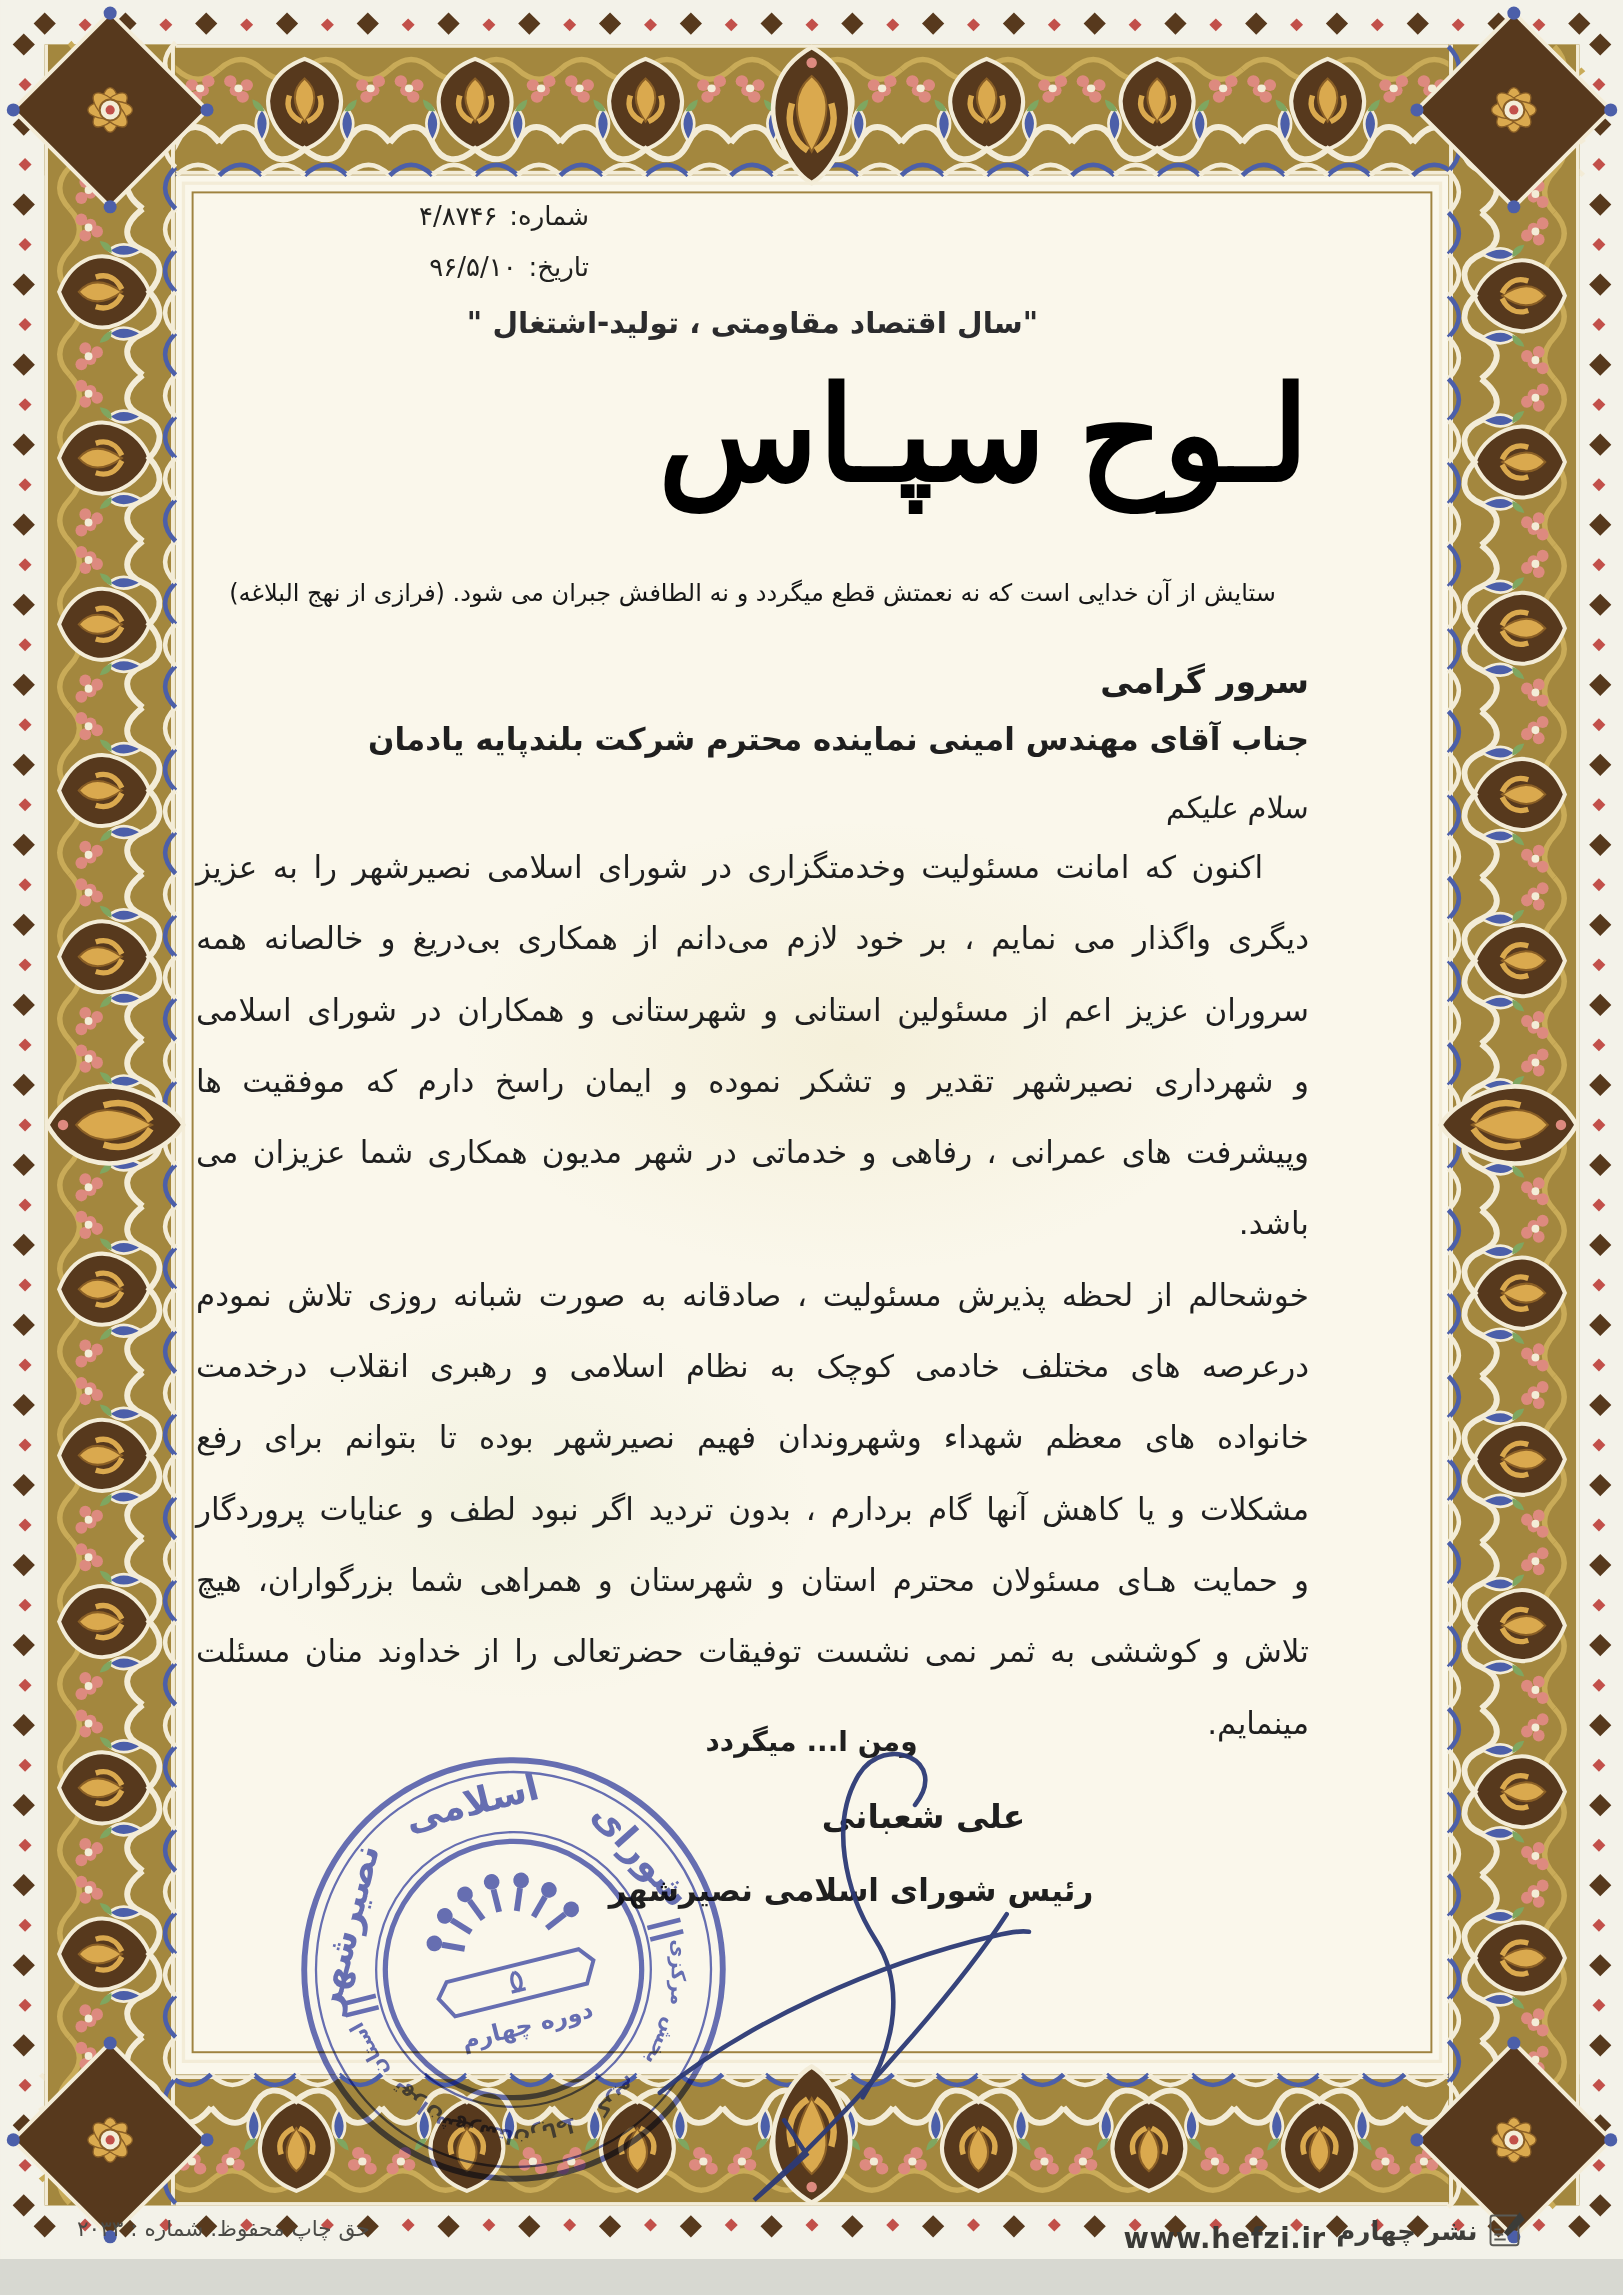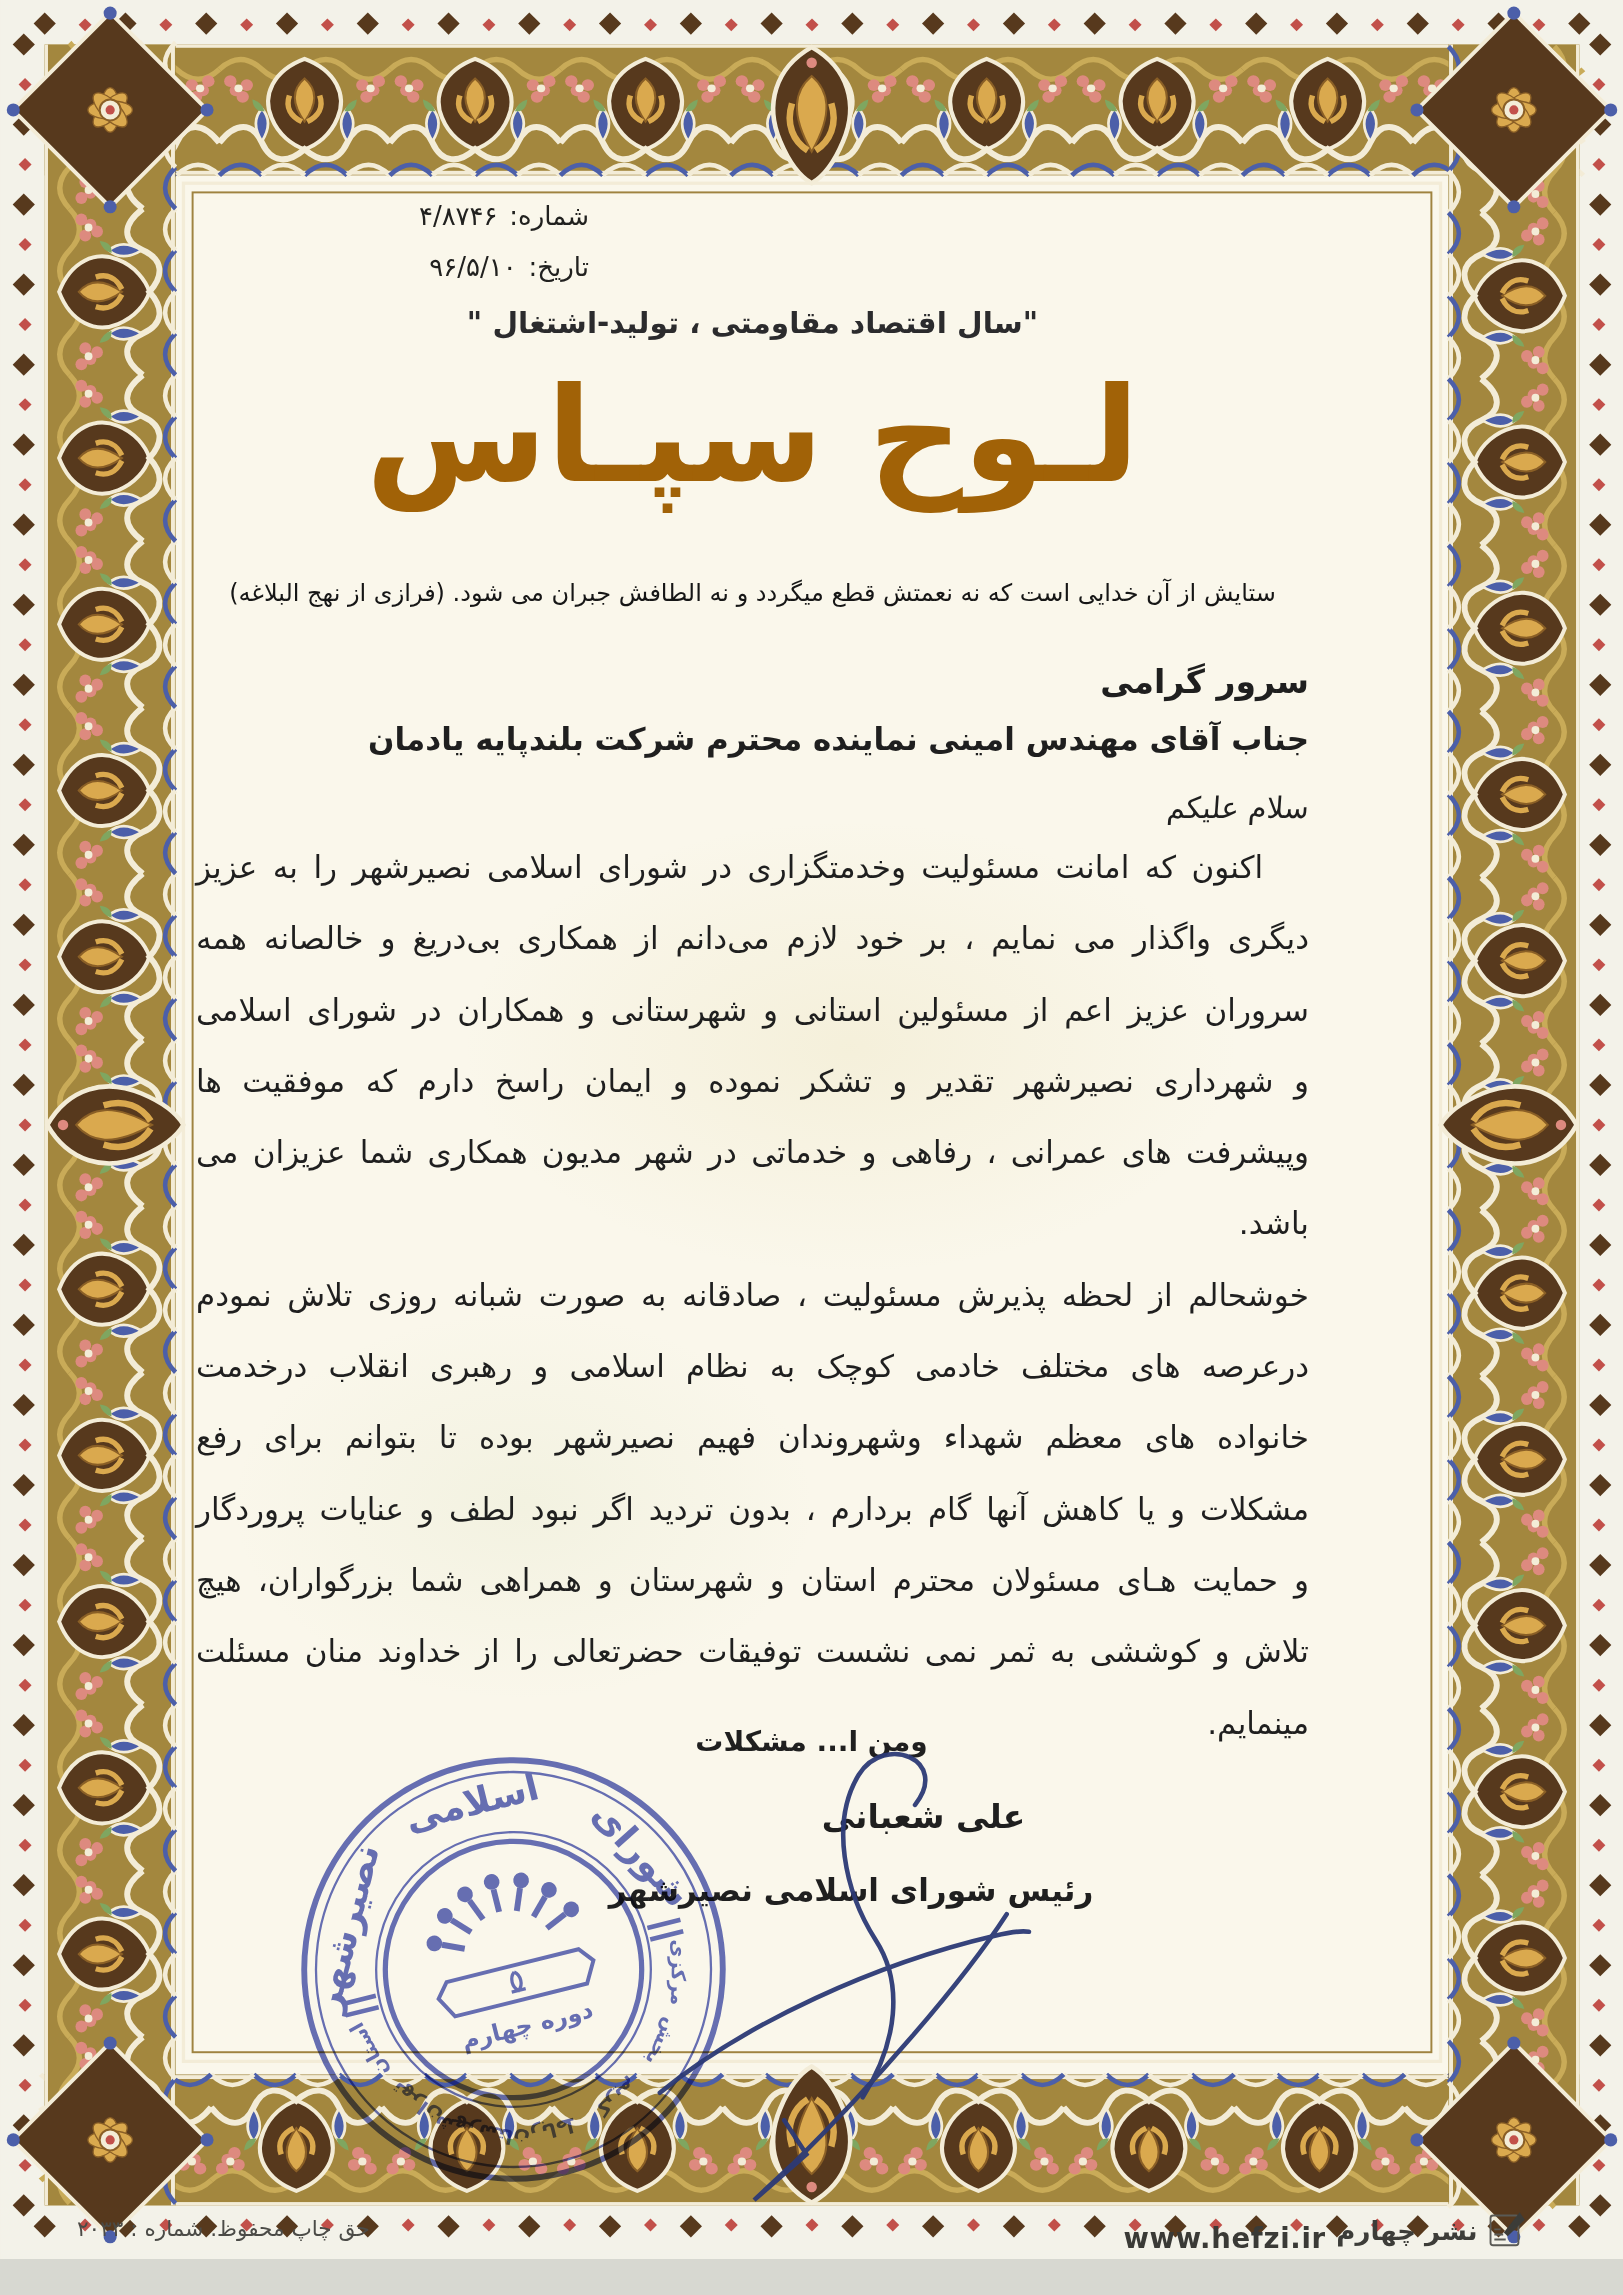--- a/index.html
+++ b/index.html
@@ -13,21 +13,21 @@
   .wash{position:absolute;z-index:1;pointer-events:none;}
   .wash1{left:458px;top:818px;width:785px;height:458px;
     background:radial-gradient(ellipse at center,rgba(213,196,118,0.14),rgba(213,196,118,0) 70%);}
   .wash2{left:229px;top:1309px;width:589px;height:393px;
     background:radial-gradient(ellipse at center,rgba(190,205,150,0.12),rgba(190,205,150,0) 70%);}
   .abs{position:absolute;z-index:2;}
   .rtl{direction:rtl;unicode-bidi:embed;}
   .meta{left:249px;top:191px;width:340px;font-size:26px;line-height:1.95;text-align:right;color:#21211f;}
   .meta .val{margin-right:11.8px;letter-spacing:1.3px;}
   .slogan{left:196px;top:306px;width:1113px;text-align:center;font-size:29.5px;font-weight:bold;color:#2b2b2d;letter-spacing:0.7px;}
-  .doc-title{left:196px;top:351px;width:1113px;text-align:center;font-size:131px;line-height:1.3;font-weight:bold;color:#a16207;}
+  .doc-title{left:196px;top:351px;width:1113px;text-align:right;font-size:131px;line-height:1.3;font-weight:bold;color:#000000;font-family:Liberation Serif, serif;}
   .quote{left:196px;top:579px;width:1113px;text-align:center;font-size:24px;color:#161616;}
   .salutation{left:196px;top:655px;width:1113px;text-align:right;font-size:33px;font-weight:bold;margin-top:7px;}
   .addressee{left:196px;top:721px;width:1113px;text-align:right;font-size:31px;font-weight:bold;}
   .greeting{left:196px;top:791px;width:1113px;text-align:right;font-size:29.5px;transform:skewX(-4deg);}
   .body-text{left:196px;top:832px;width:1113px;font-size:31px;line-height:2.3;text-align:justify;word-spacing:3.9px;}
   .body-text p{margin:0;}
   .body-text p.p1{text-indent:46px;}
   .invocation{left:615px;top:1725px;width:393px;text-align:center;font-size:28px;font-weight:bold;}
   .signer-name{left:727px;top:1797px;width:393px;text-align:center;font-size:33px;font-weight:bold;}
   .signer-title{left:589px;top:1872px;width:524px;text-align:center;font-size:31px;font-weight:bold;}
@@ -381,21 +381,21 @@
 
 <div class="abs salutation rtl">سرور گرامی</div>
 <div class="abs addressee rtl">جناب آقای مهندس امینی  نماینده محترم شرکت بلندپایه یادمان</div>
 <div class="abs greeting rtl">سلام علیکم</div>
 
 <div class="abs body-text rtl">
   <p class="p1">اکنون که امانت مسئولیت  وخدمتگزاری در شورای اسلامی نصیرشهر را به عزیز دیگری واگذار می نمایم ، بر خود لازم می‌دانم از همکاری بی‌دریغ و خالصانه همه سروران عزیز اعم از مسئولین استانی و شهرستانی و همکاران در شورای اسلامی و شهرداری نصیرشهر تقدیر و تشکر نموده و ایمان راسخ دارم که موفقیت ها وپیشرفت های عمرانی ، رفاهی و خدماتی در شهر مدیون همکاری شما عزیزان می باشد.</p>
   <p class="p2">خوشحالم از لحظه پذیرش مسئولیت ، صادقانه به صورت شبانه روزی تلاش نمودم درعرصه های مختلف  خادمی کوچک به نظام اسلامی و رهبری انقلاب درخدمت خانواده های معظم شهداء وشهروندان فهیم نصیرشهر بوده تا بتوانم برای رفع مشکلات و یا کاهش آنها گام بردارم ، بدون تردید اگر نبود لطف و عنایات پروردگار و حمایت هـای مسئولان محترم استان و شهرستان و همراهی شما بزرگواران، هیچ تلاش و کوششی به ثمر نمی نشست  توفیقات حضرتعالی را از خداوند منان مسئلت مینمایم.</p>
 </div>
 
-<div class="abs invocation rtl">ومن ا... مشکلات</div>
+<div class="abs invocation rtl">ومن ا... میگردد</div>
 <div class="abs signer-name rtl">علی شعبانی</div>
 <div class="abs signer-title rtl">رئیس شورای اسلامی نصیرشهر</div>
 
 <div class="abs stamp">
   <svg viewBox="-380 -380 760 760" width="497" height="497">
     <g stroke="#4d58b5" fill="none">
       <circle r="320" stroke-width="9"></circle>
       <circle r="302" stroke-width="3.5"></circle>
       <circle r="210" stroke-width="3.5"></circle>
       <circle r="196" stroke-width="8"></circle>

